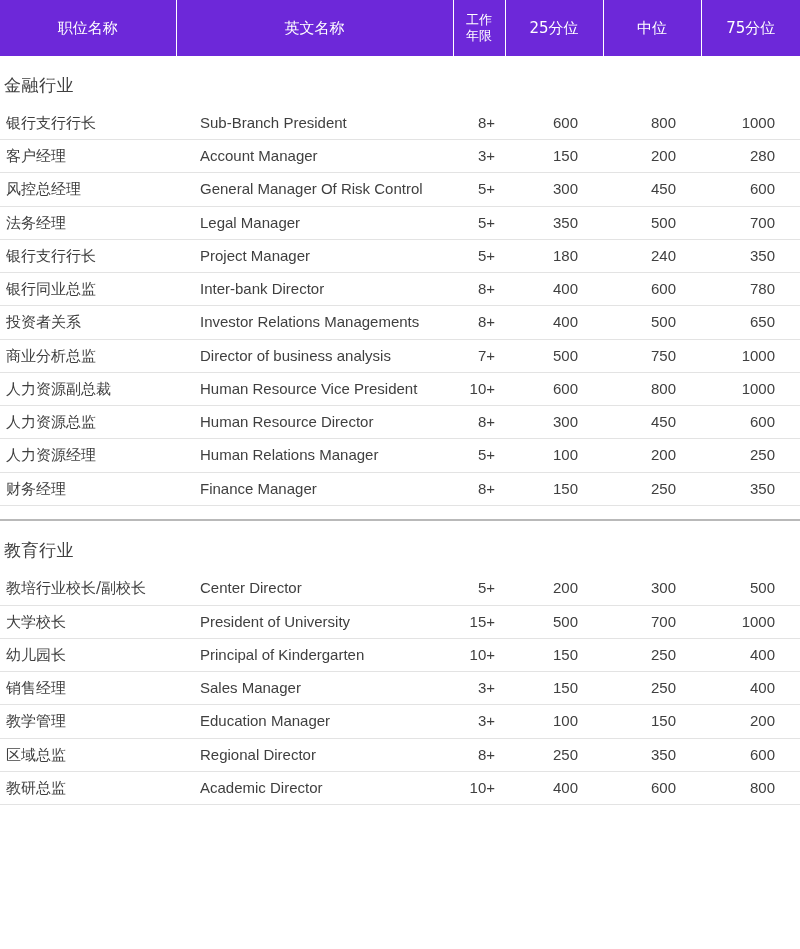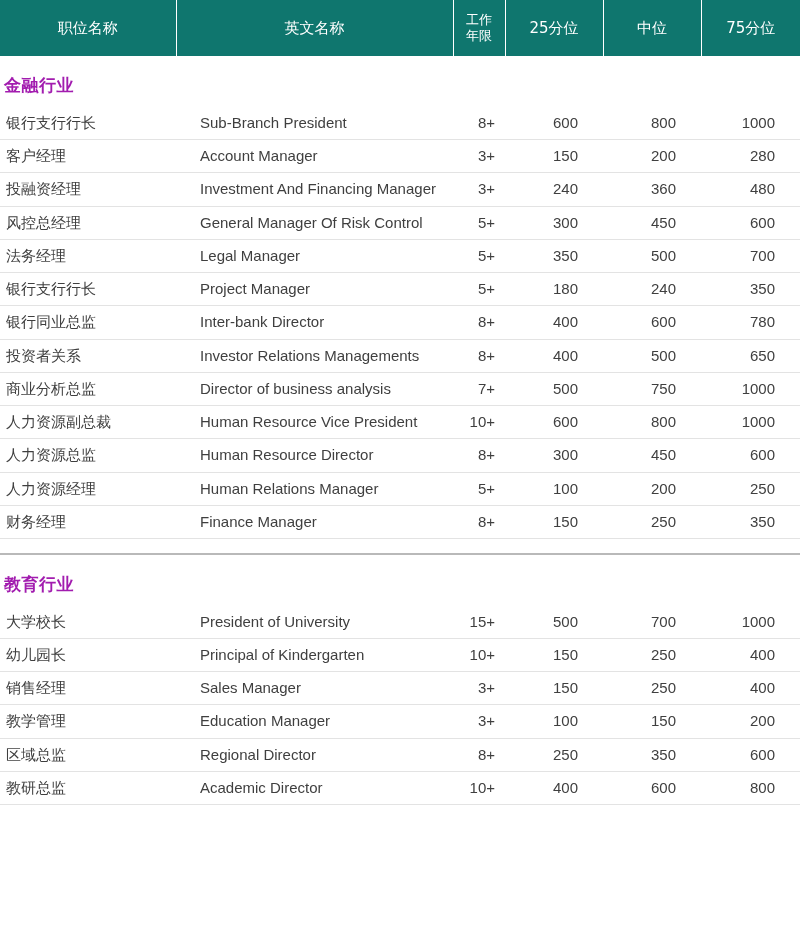--- a/index.html
+++ b/index.html
@@ -20,21 +20,21 @@
   }
   
   col.c-title { width: 176px; }
   col.c-en    { width: 277px; }
   col.c-yrs   { width: 52px; }
   col.c-p25   { width: 98px; }
   col.c-p50   { width: 98px; }
   col.c-p75   { width: 99px; }
 
   thead th {
-    background: #0f766e;
+    background: #6d28d9;
     color: #ffffff;
     font-size: 15px;
     font-weight: normal;
     text-align: center;
     vertical-align: middle;
     padding: 9px 4px;
     border-right: 1px solid #ffffff;
     height: 56px;
     line-height: 1.25;
   }
@@ -67,23 +67,23 @@
 
   
   tr.section-row td {
     border-bottom: none;
     padding: 0;
   }
   .section-wrap {
     padding: 18px 0 10px 4px;
   }
   .section-title {
-    color: #a21caf;
+    color: #404040;
     font-size: 17px;
-    font-weight: bold;
+    font-weight: normal;
     letter-spacing: 0.5px;
   }
   tr.spacer-row td {
     border-bottom: none;
     height: 14px;
     padding: 0;
   }
   tr.thick-sep td {
     border-bottom: 2px solid #b9b9b9;
     height: 0;
@@ -138,28 +138,20 @@
     </tr>
     <tr class="row-job">
       <td class="job-cn cn-font">客户经理</td>
       <td class="job-en">Account Manager</td>
       <td class="yrs">3+</td>
       <td class="num">150</td>
       <td class="num">200</td>
       <td class="num">280</td>
     </tr>
     <tr class="row-job">
-      <td class="job-cn cn-font">投融资经理</td>
-      <td class="job-en">Investment And Financing Manager</td>
-      <td class="yrs">3+</td>
-      <td class="num">240</td>
-      <td class="num">360</td>
-      <td class="num">480</td>
-    </tr>
-    <tr class="row-job">
       <td class="job-cn cn-font">风控总经理</td>
       <td class="job-en">General Manager Of Risk Control</td>
       <td class="yrs">5+</td>
       <td class="num">300</td>
       <td class="num">450</td>
       <td class="num">600</td>
     </tr>
     <tr class="row-job">
       <td class="job-cn cn-font">法务经理</td>
       <td class="job-en">Legal Manager</td>
@@ -242,20 +234,28 @@
 
     <tr class="section-row">
       <td colspan="6">
         <div class="section-wrap">
           <span class="section-title cn-font">教育行业</span>
         </div>
       </td>
     </tr>
 
     <tr class="row-job">
+      <td class="job-cn cn-font">教培行业校长/副校长</td>
+      <td class="job-en">Center Director</td>
+      <td class="yrs">5+</td>
+      <td class="num">200</td>
+      <td class="num">300</td>
+      <td class="num">500</td>
+    </tr>
+    <tr class="row-job">
       <td class="job-cn cn-font">大学校长</td>
       <td class="job-en">President of University</td>
       <td class="yrs">15+</td>
       <td class="num">500</td>
       <td class="num">700</td>
       <td class="num">1000</td>
     </tr>
     <tr class="row-job">
       <td class="job-cn cn-font">幼儿园长</td>
       <td class="job-en">Principal of Kindergarten</td>

